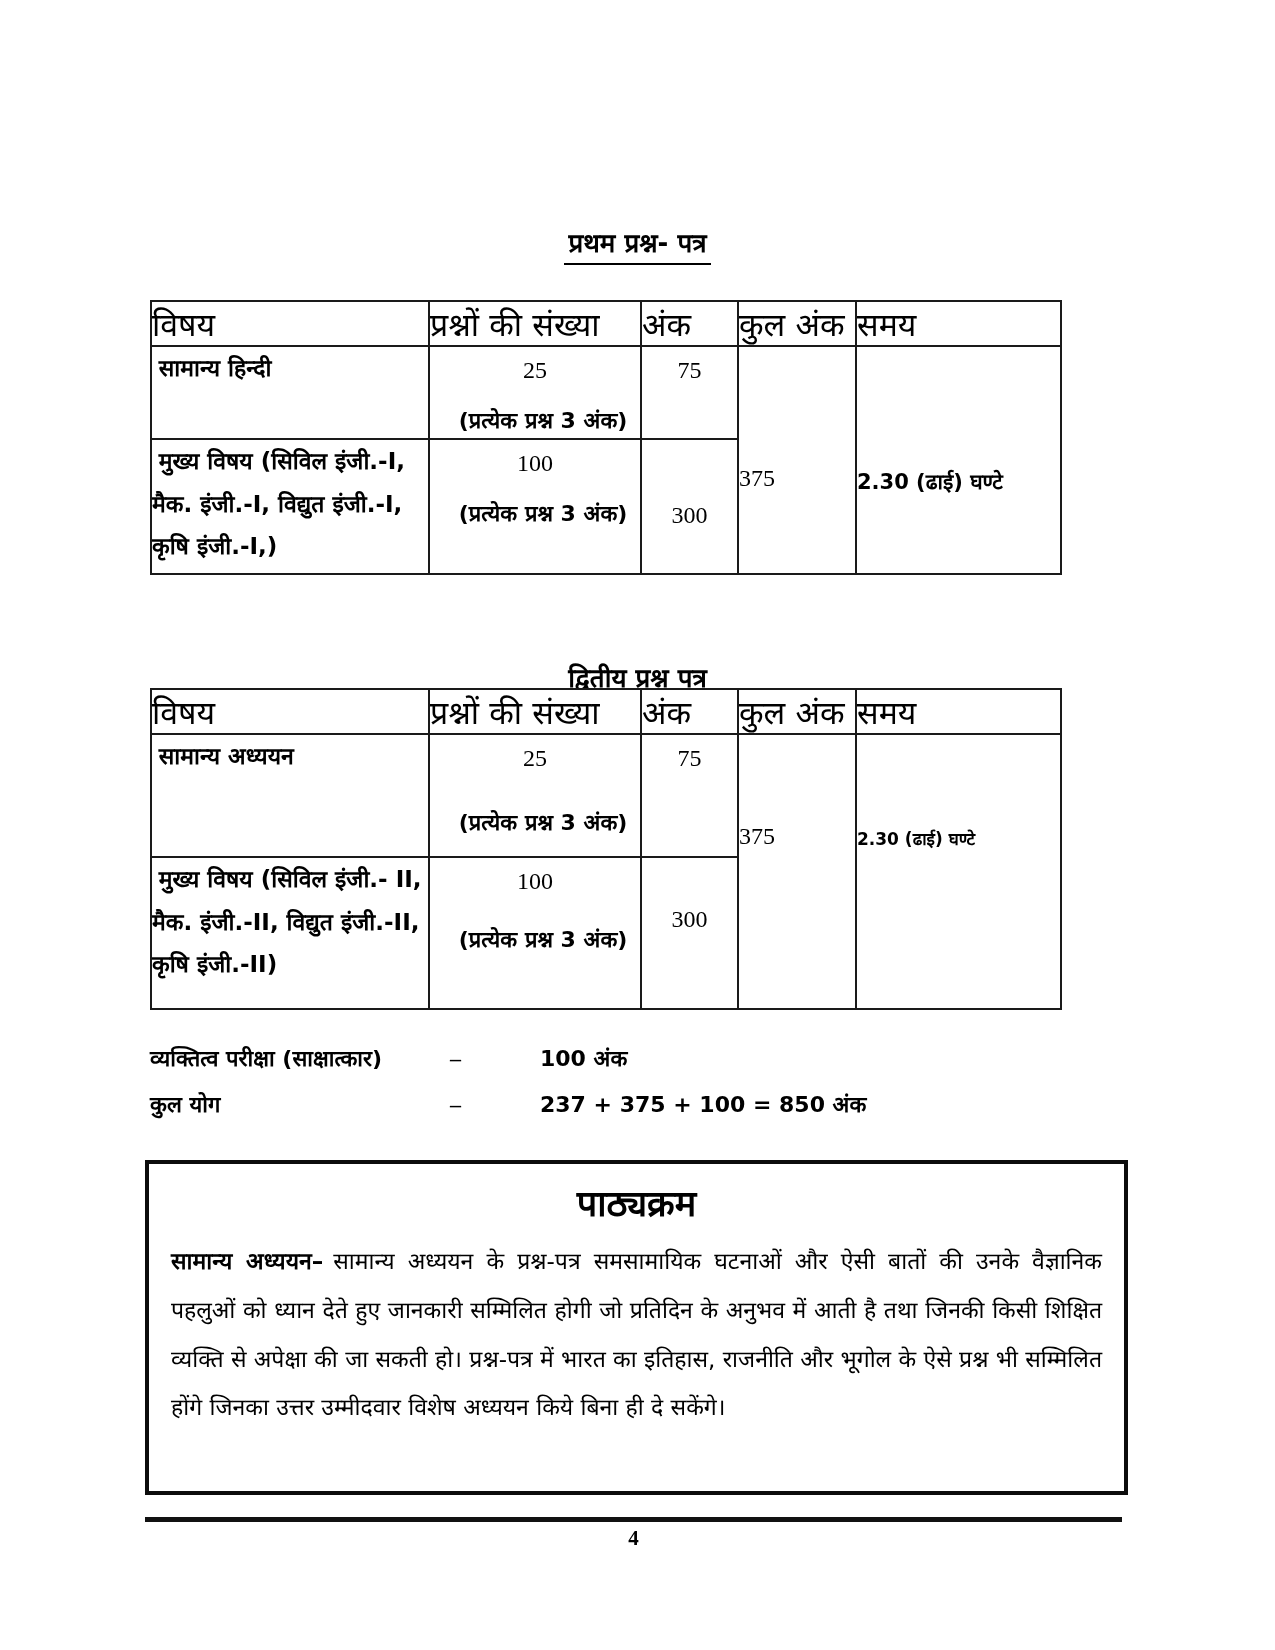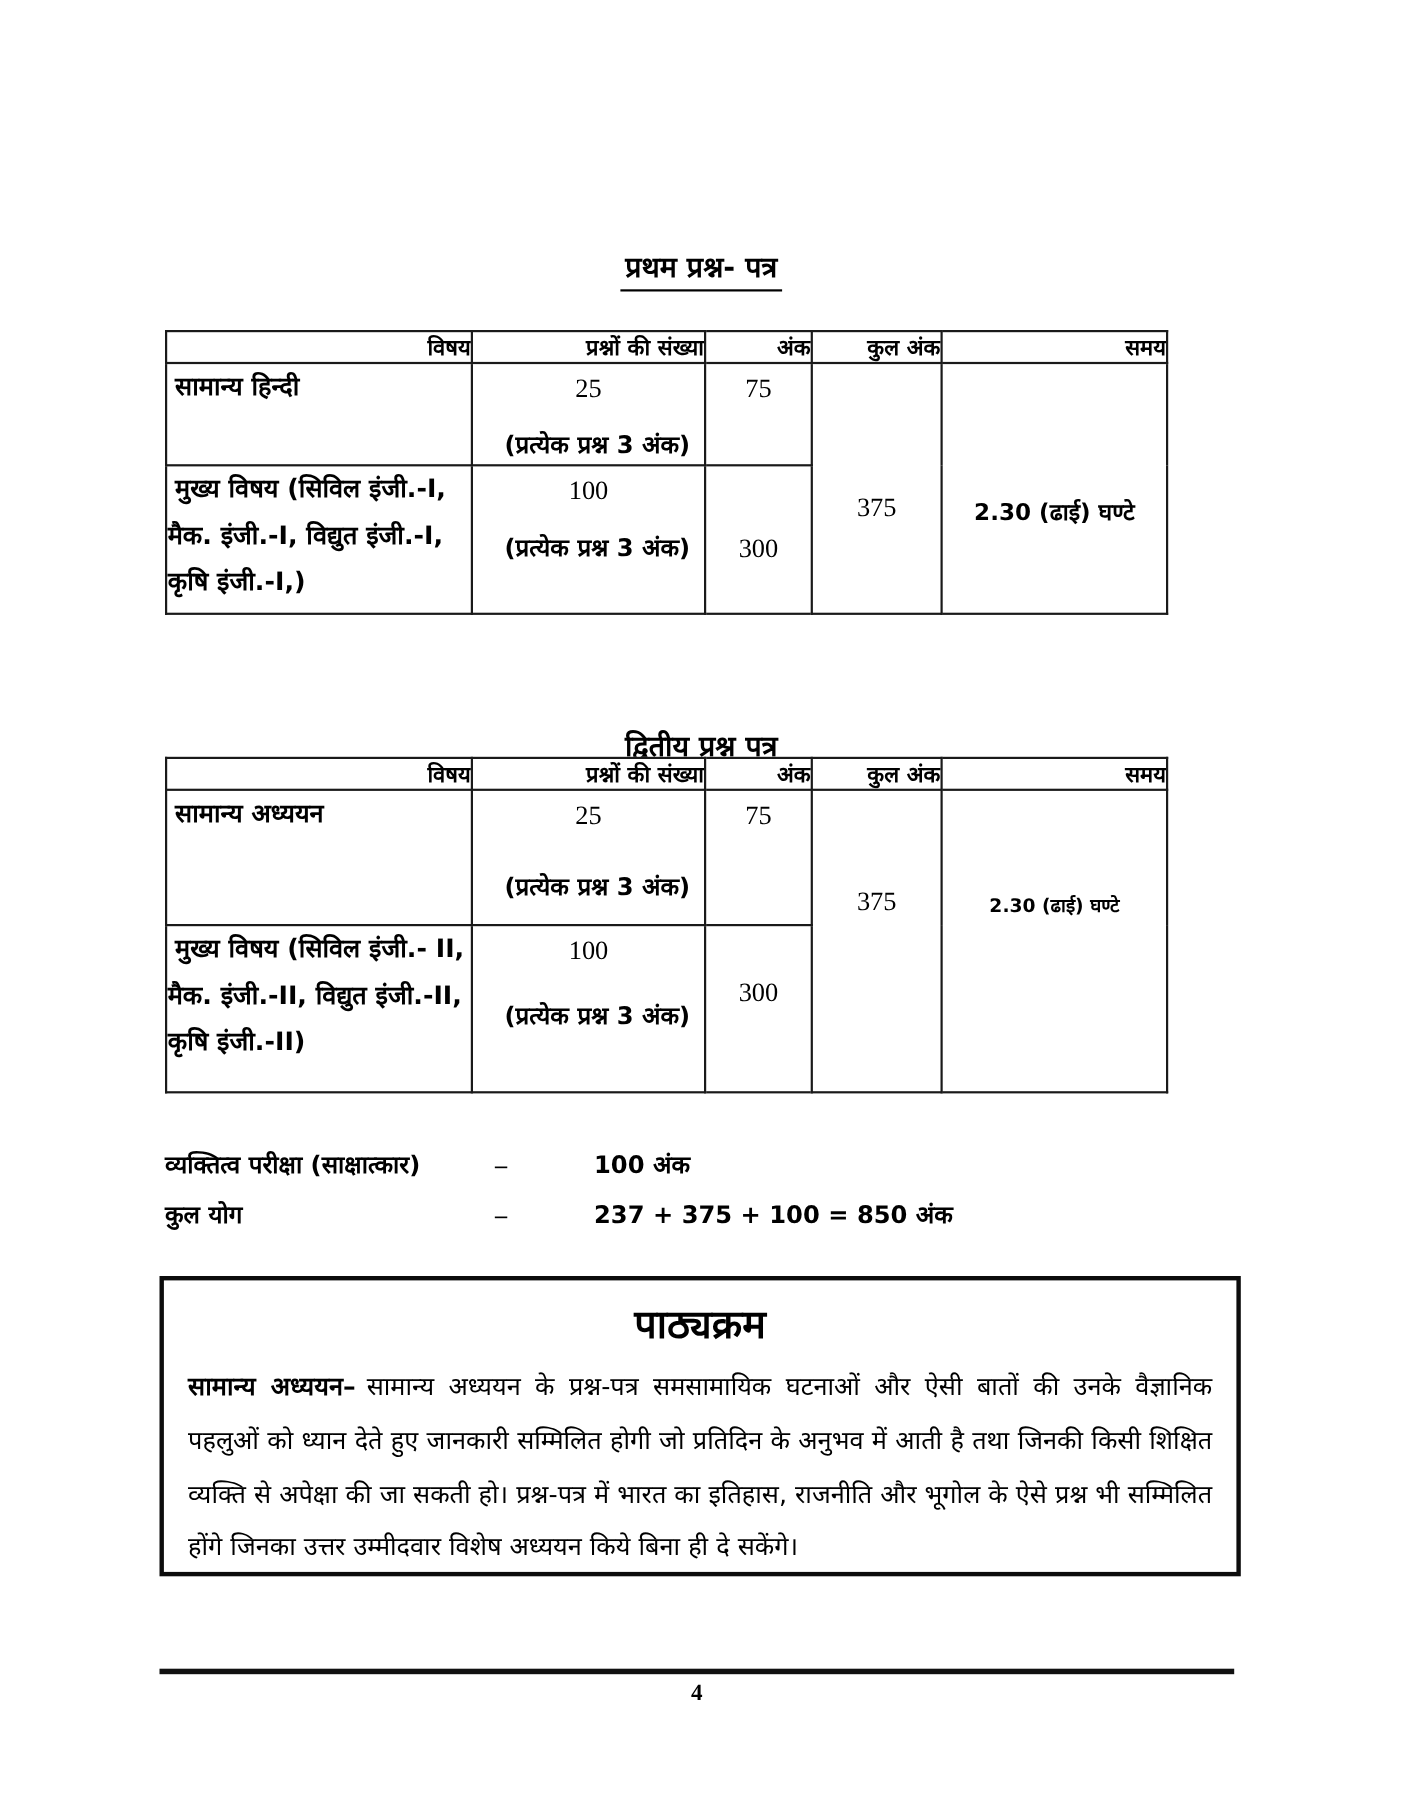--- a/index.html
+++ b/index.html
@@ -36,21 +36,21 @@
   }
   .t1{top:300px;}
   .t2{top:688px;}
   table.scheme td,table.scheme th{
     border:2px solid #1a1a1a;
     vertical-align:top;
     padding:0;
     overflow:hidden;
   }
   th.hdr{
-    font-size:20px;font-weight:bold;text-align:right;
+    font-size:32px;font-weight:normal;text-align:left;
     padding:16px 4px 14px 4px;
   }
   .c-subject{width:278px;}
   .c-qty{width:212px;}
   .c-marks{width:97px;}
   .c-total{width:118px;}
   .c-time{width:205px;}
   td.subject{
     font-size:23px;font-weight:bold;text-align:left;
     padding:12px 10px 10px 36px;text-indent:-26px;
@@ -60,38 +60,38 @@
   .qty-num{
     font-family:"Liberation Serif","DejaVu Serif",serif;
     font-size:24px;margin-top:10px;
   }
   .qty-note{font-size:22px;font-weight:bold;margin-top:20px;margin-left:16px;}
   td.marks{text-align:center;}
   .marks-num{
     font-family:"Liberation Serif","DejaVu Serif",serif;
     font-size:24px;
   }
-  td.total,td.time{text-align:center;margin-left:10px;}
+  td.total,td.time{text-align:left;margin-left:10px;}
   .total-num{
     font-family:"Liberation Serif","DejaVu Serif",serif;
     font-size:24px;
   }
   .time-text{font-size:21px;font-weight:bold;white-space:nowrap;}
   .t2 .time-text{font-size:17px;}
   .summary{position:absolute;left:150px;top:1042px;width:910px;}
   .summary-row{display:flex;align-items:baseline;margin-bottom:16px;}
   .summary-label{width:300px;font-size:22px;font-weight:bold;}
   .summary-dash{
     width:90px;text-align:left;
     font-family:"Liberation Serif","DejaVu Serif",serif;
     font-size:22px;font-weight:bold;
   }
   .summary-value{font-size:22px;font-weight:bold;}
   .syllabus-box{
-    position:absolute;left:145px;top:1160px;width:983px;height:273px;
+    position:absolute;left:145px;top:1160px;width:983px;height:335px;
     border:4px solid #0c0c0c;
     box-sizing:border-box;
     padding:10px 22px 16px 22px;
   }
   .syllabus-heading{
     text-align:center;
     font-size:36px;font-weight:bold;
     margin:4px 0 10px 0;
   }
   .syllabus-para{

